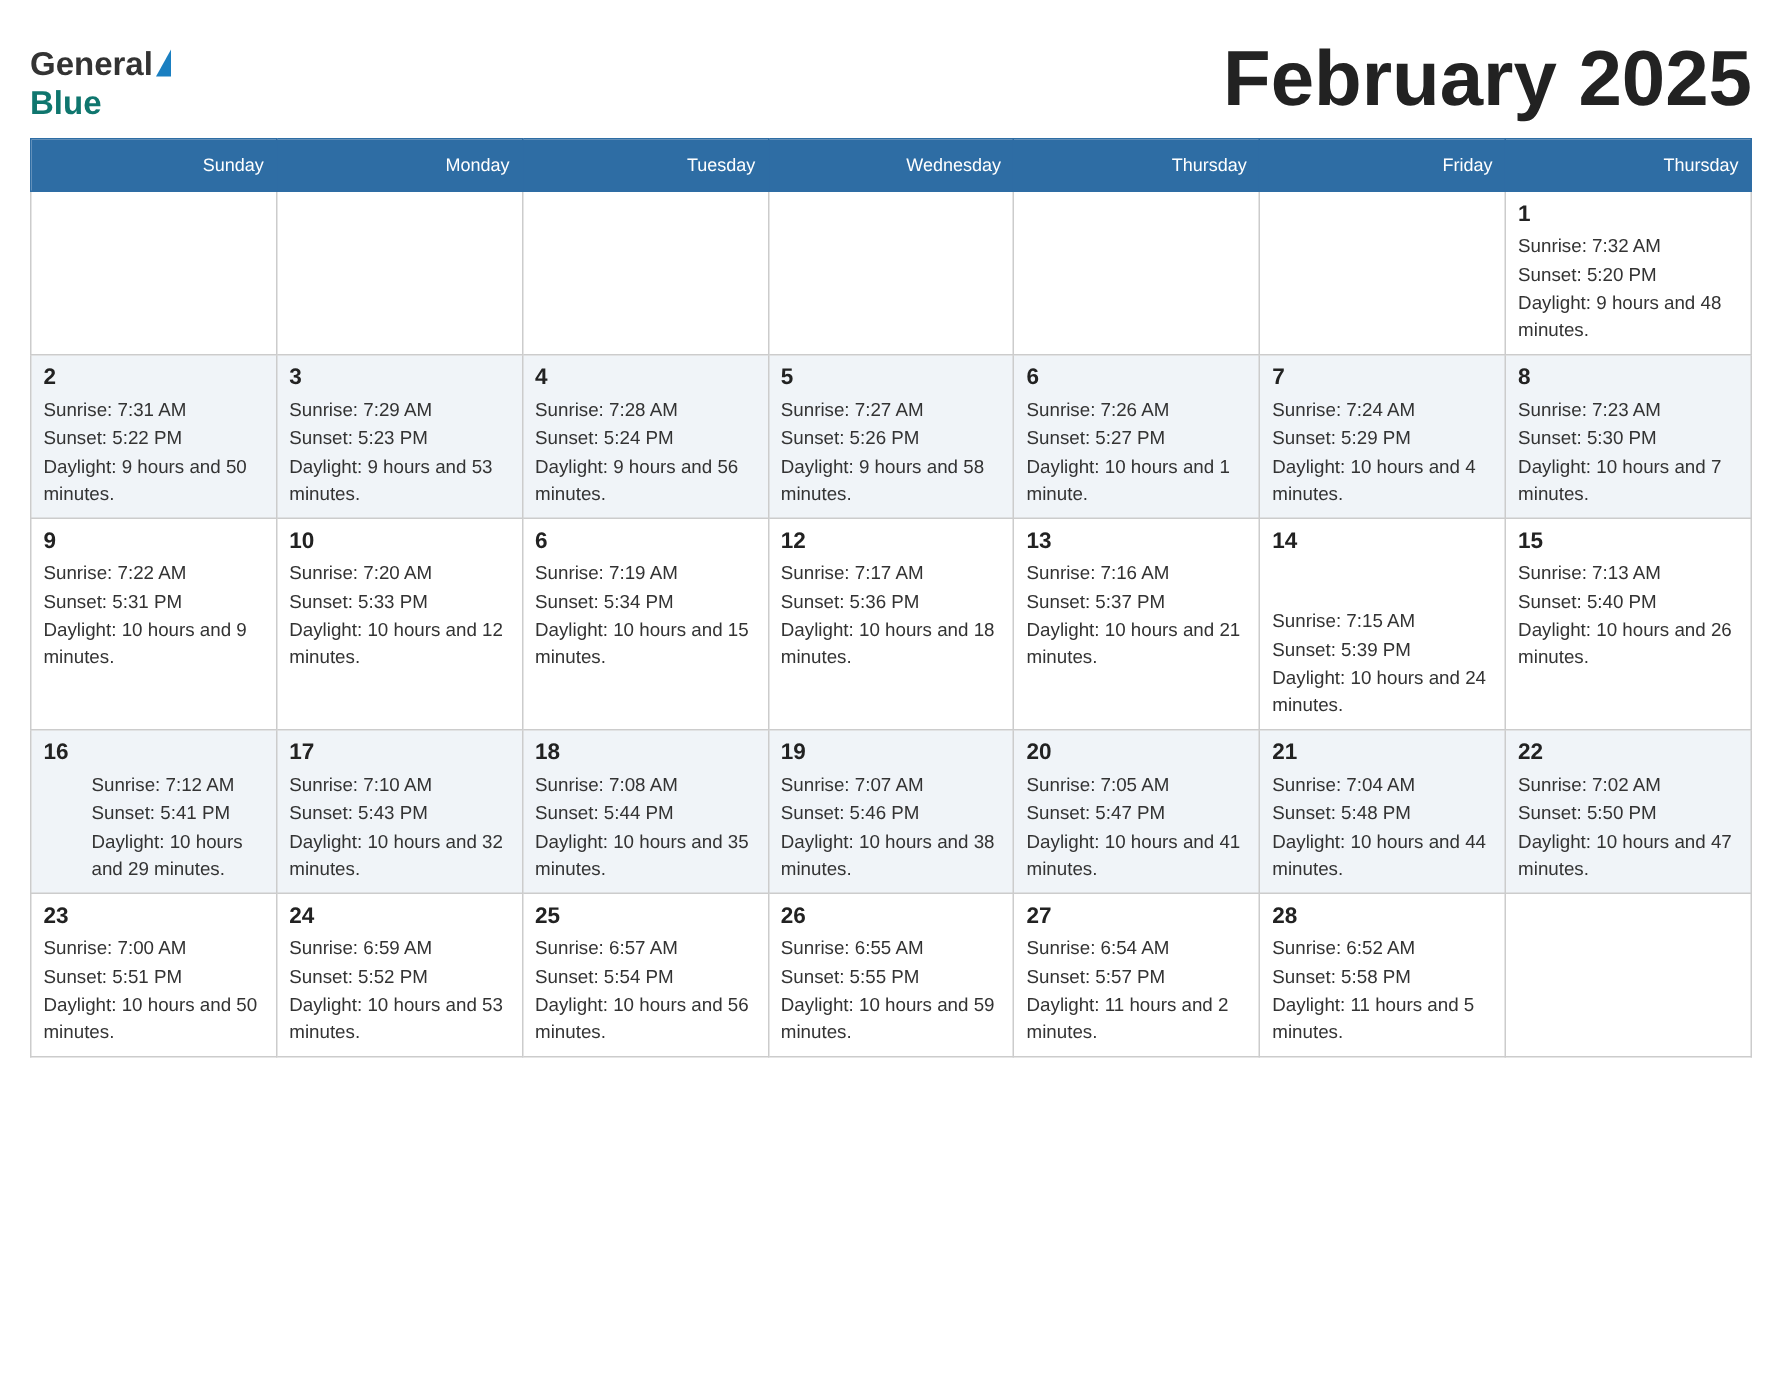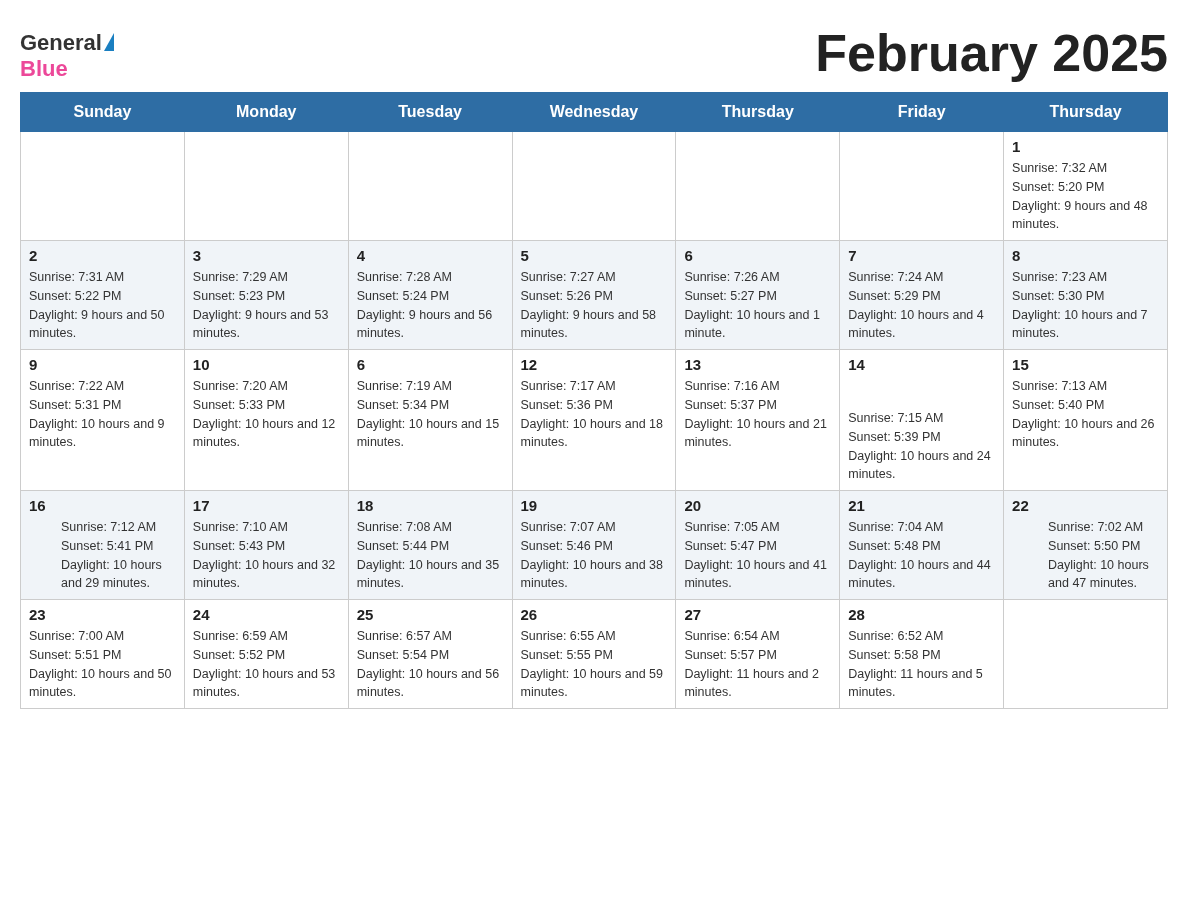--- a/index.html
+++ b/index.html
@@ -25,21 +25,21 @@
     .logo-general {
       font-size: 22px;
       font-weight: bold;
       color: #333;
       display: flex;
       align-items: center;
     }
     .logo-blue {
       font-size: 22px;
       font-weight: bold;
-      color: #ec4899;
+      color: #0f766e;
     }
     .logo-triangle {
       width: 0;
       height: 0;
       border-left: 10px solid transparent;
       border-right: 0px solid transparent;
       border-bottom: 18px solid #1a7fc1;
       display: inline-block;
       margin-left: 2px;
       margin-bottom: 2px;
@@ -59,24 +59,24 @@
       margin-top: 4px;
     }
     .calendar {
       width: 100%;
       border-collapse: collapse;
       margin-top: 10px;
     }
     .calendar th {
       background: #2e6da4;
       color: #fff;
-      font-size: 16px;
-      font-weight: bold;
+      font-size: 12px;
+      font-weight: normal;
       padding: 10px 8px;
-      text-align: center;
+      text-align: right;
       border: 1px solid #2e6da4;
     }
     .calendar td {
       border: 1px solid #ccc;
       vertical-align: top;
       padding: 6px 8px;
       width: 14.28%;
       min-height: 120px;
       font-size: 13px;
       color: #333;
@@ -264,21 +264,21 @@
 Daylight: 10 hours and 41 minutes.</div>
         </td>
         <td style="background: rgb(240, 244, 248);">
           <span class="day-number">21</span>
           <div class="day-info" style="white-space: pre-line;">Sunrise: 7:04 AM
 Sunset: 5:48 PM
 Daylight: 10 hours and 44 minutes.</div>
         </td>
         <td style="background: rgb(240, 244, 248);">
           <span class="day-number">22</span>
-          <div class="day-info" style="white-space: pre-line; margin-left: 36px;">Sunrise: 7:02 AM
+          <div class="day-info" style="white-space: pre-line;">Sunrise: 7:02 AM
 Sunset: 5:50 PM
 Daylight: 10 hours and 47 minutes.</div>
         </td>
       </tr>
       <tr>
         <td style="background: rgb(255, 255, 255);">
           <span class="day-number">23</span>
           <div class="day-info" style="white-space: pre-line;">Sunrise: 7:00 AM
 Sunset: 5:51 PM
 Daylight: 10 hours and 50 minutes.</div>

